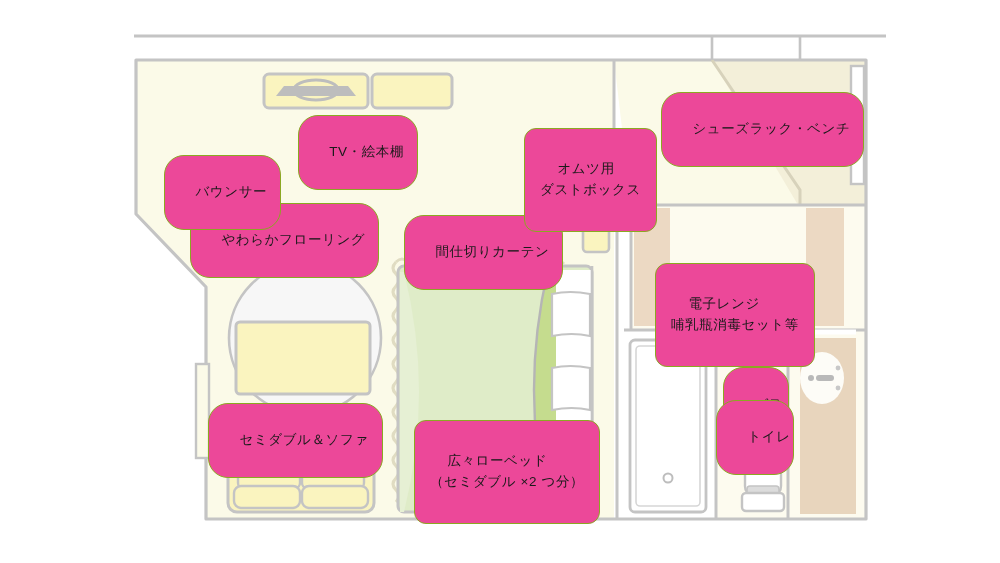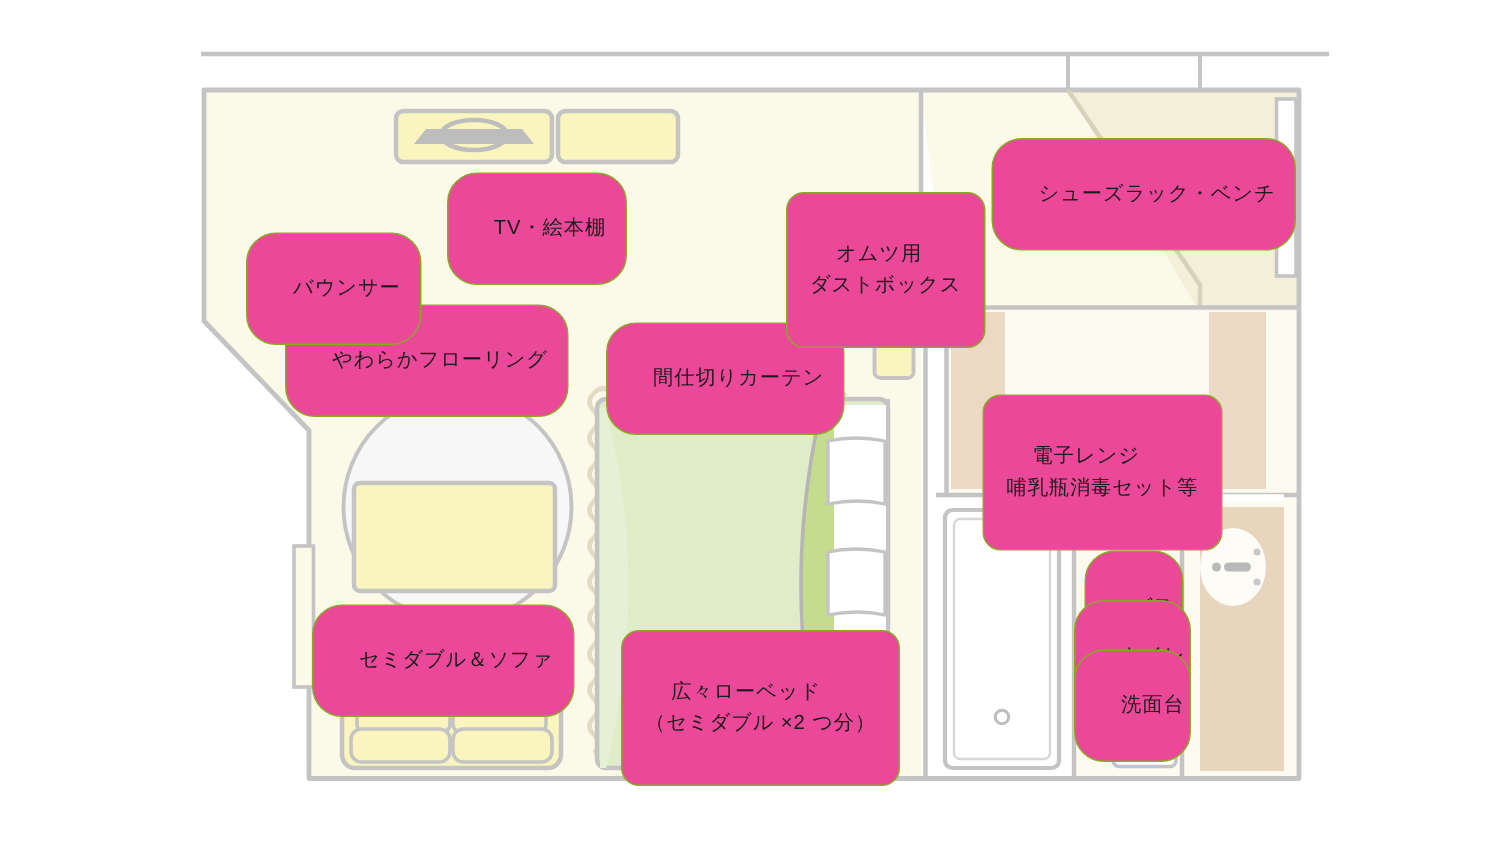--- a/index.html
+++ b/index.html
@@ -181,17 +181,14 @@
   </div>
 
   <div class="label center" style="left:723px; top:367px; width:66px;">
     <span>バス</span>
   </div>
 
   <div class="label center" style="left:716px; top:400px; width:78px;">
     <span>トイレ</span>
   </div>
 
-  <div class="label center" style="left:716px; top:433px; width:78px;">
-    <span>洗面台</span>
-  </div>
 
 </div>
 
 </body></html>

